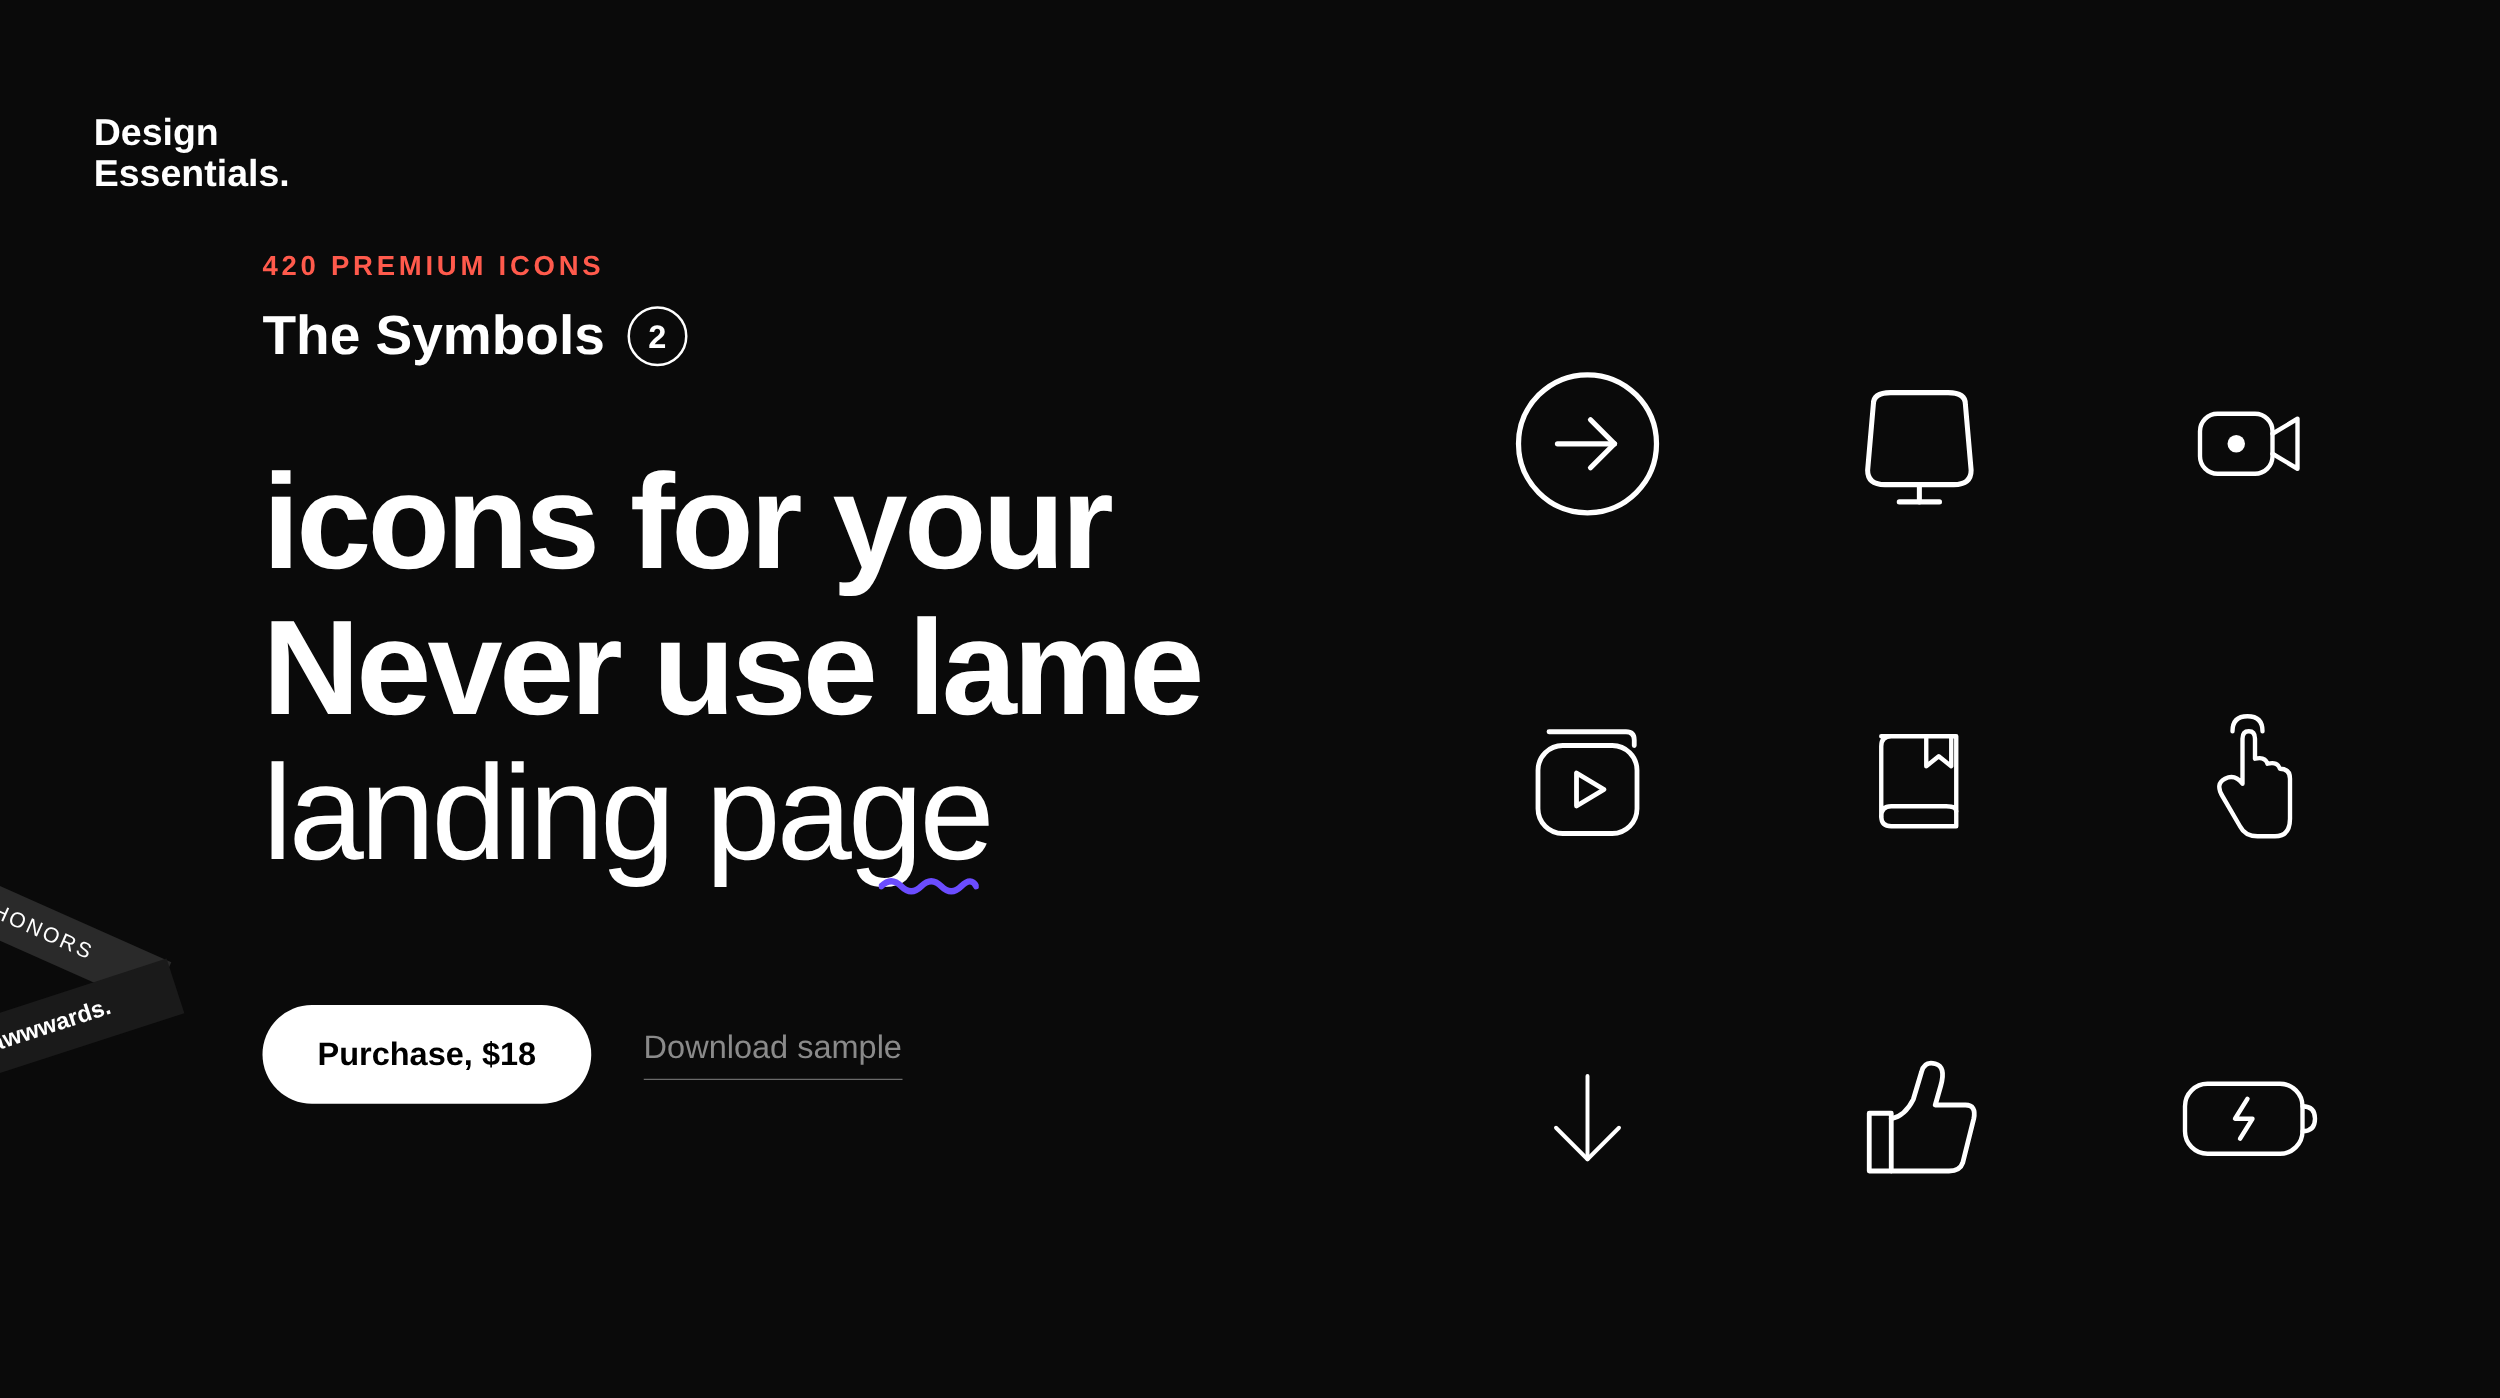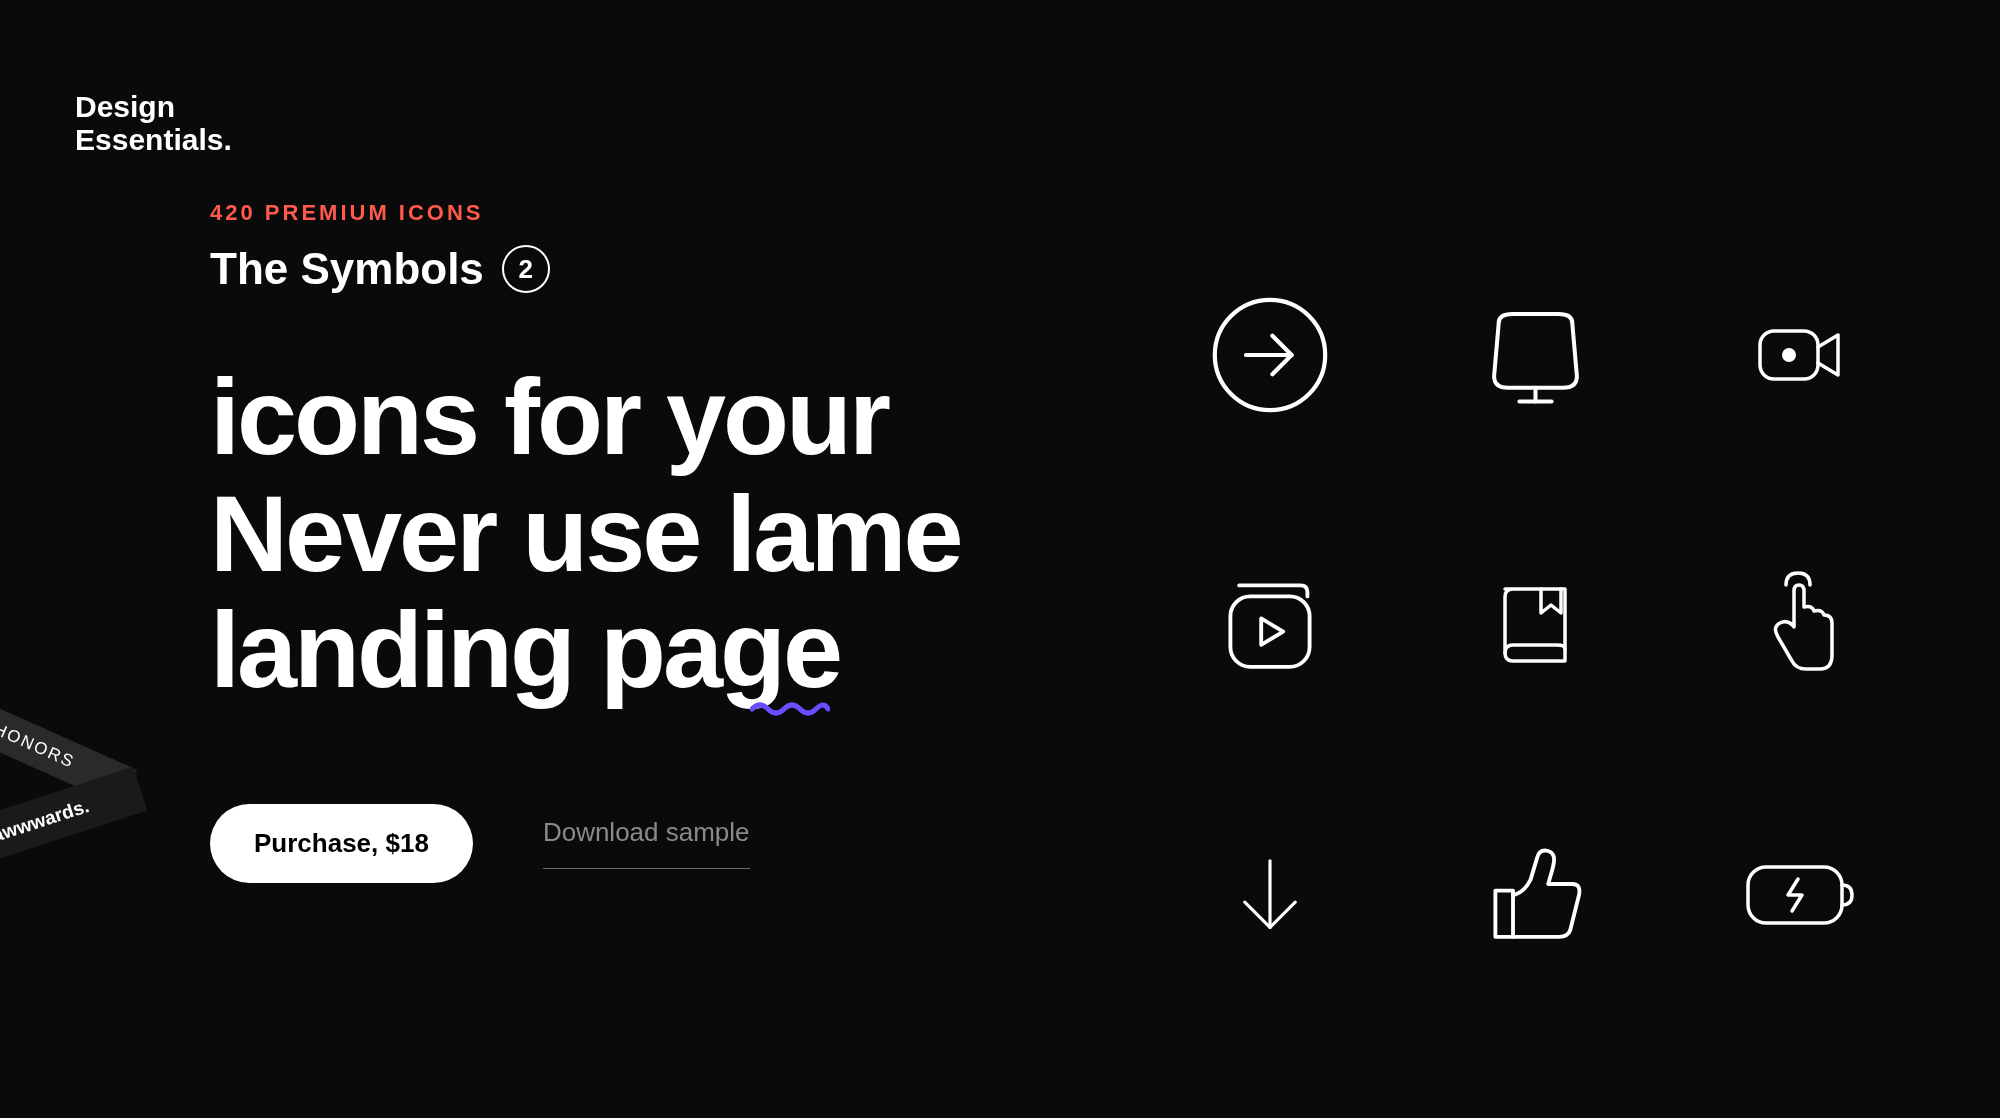--- a/index.html
+++ b/index.html
@@ -58,21 +58,21 @@
       font-size: 26px;
       font-weight: 600;
     }
     .headline {
       font-size: 108px;
       font-weight: 700;
       line-height: 1.08;
       letter-spacing: -3px;
     }
     .headline .light {
-      font-weight: 700;
+      font-weight: 400;
       position: relative;
       display: inline-block;
     }
     .squiggle {
       position: absolute;
       bottom: -8px;
       right: 10px;
       width: 80px;
       height: 18px;
     }
@@ -90,23 +90,22 @@
       padding: 24px 44px;
       font-size: 26px;
       font-weight: 700;
       cursor: pointer;
     }
     .download-link {
       color: #8a8a8a;
       font-size: 26px;
       text-decoration: none;
       border-bottom: 1.5px solid #6a6a6a;
-      padding-bottom: 20px;
+      padding-bottom: 10px;
       cursor: pointer;
-      margin-left: 28px;
     }
     .icon-grid {
       position: absolute;
       top: 295px;
       right: 140px;
       display: grid;
       grid-template-columns: repeat(3, 1fr);
       column-gap: 145px;
       row-gap: 150px;
     }

